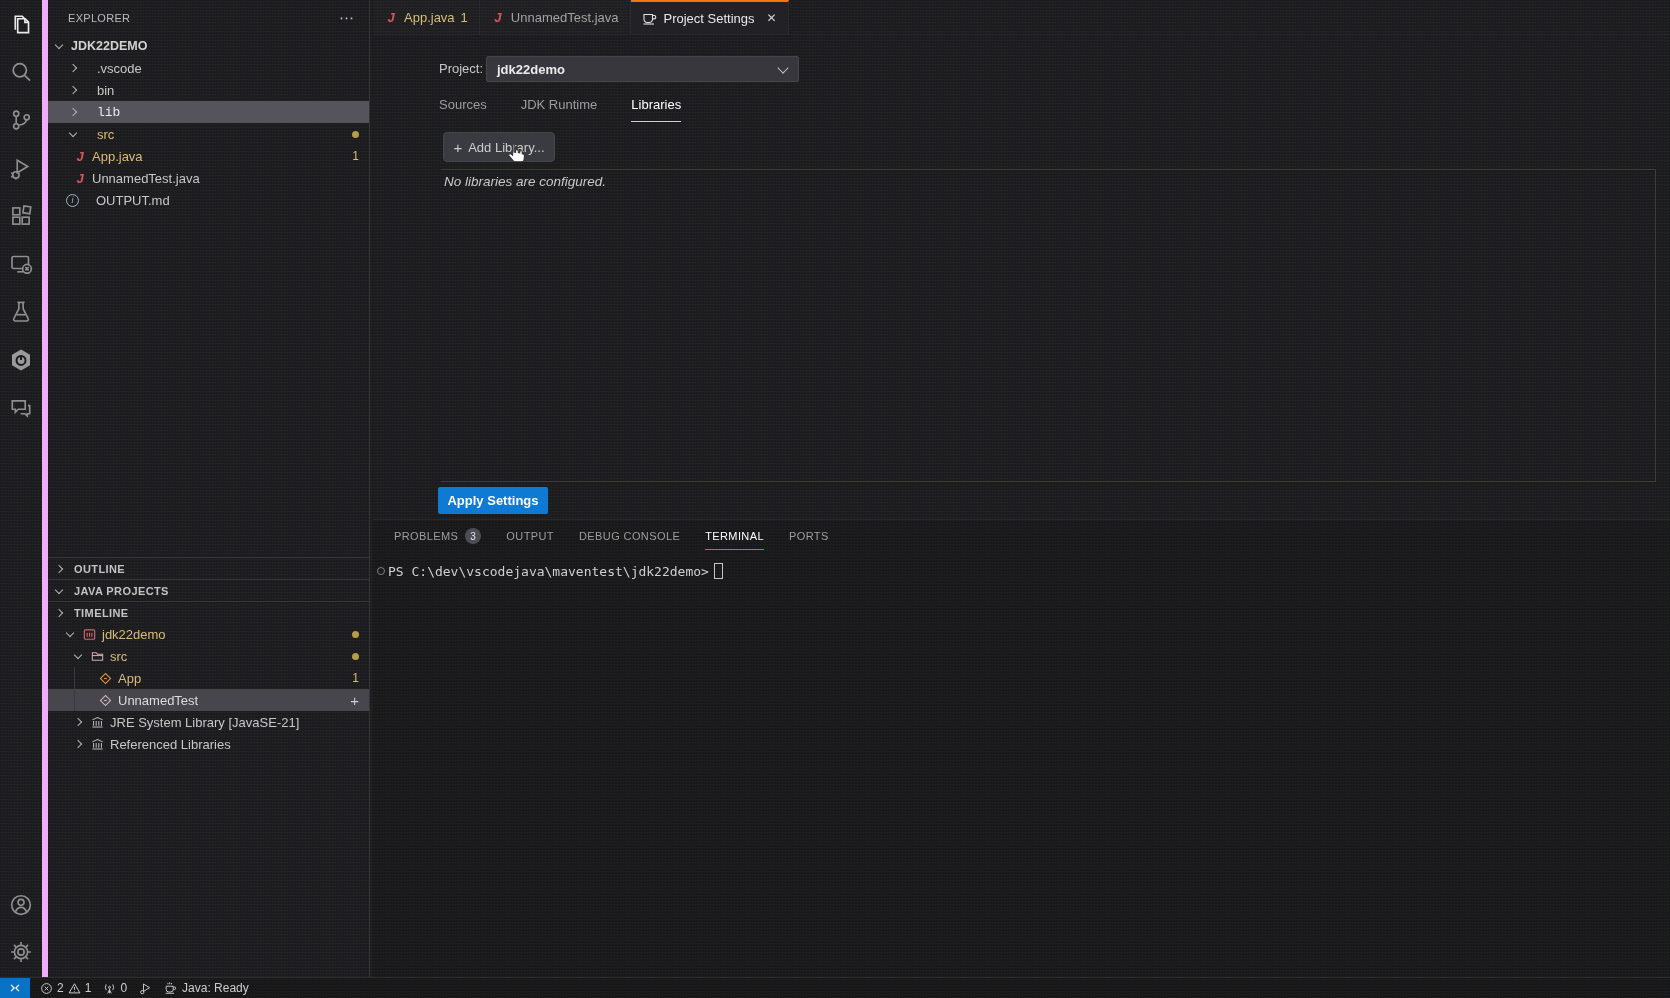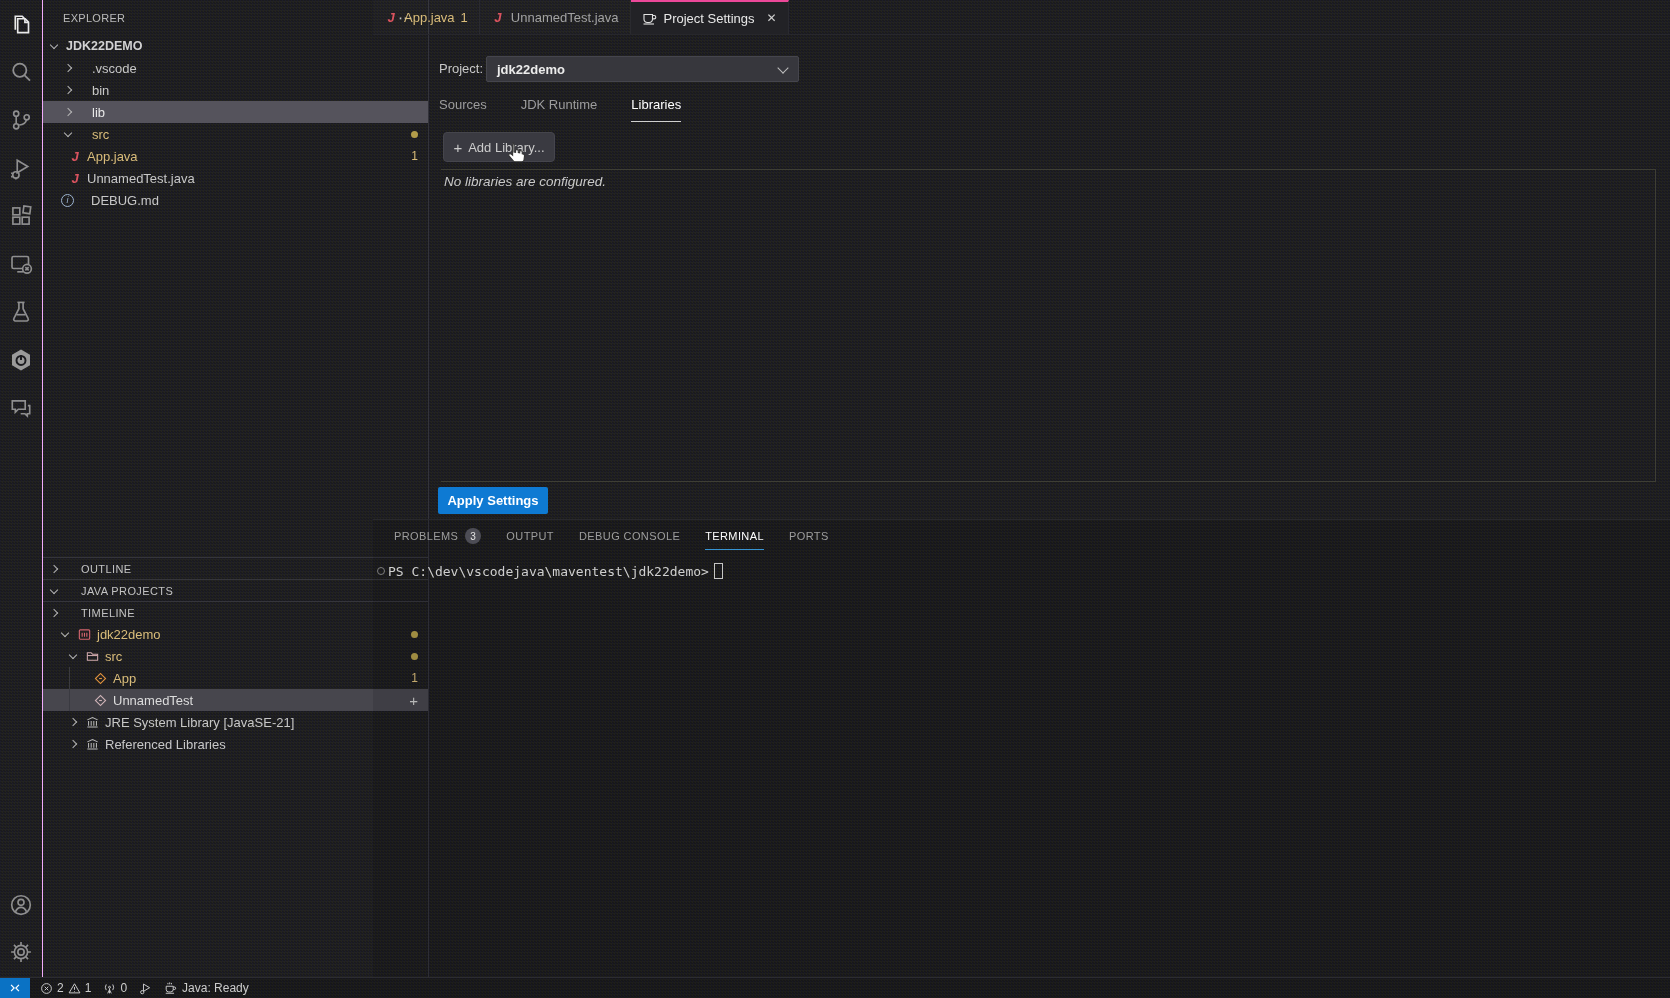--- a/index.html
+++ b/index.html
@@ -15,57 +15,57 @@
   svg { display:block; }
 
   
   .activitybar { position:absolute; left:0; top:0; width:42px; height:977px; display:flex; flex-direction:column; }
   .ab-item { height:48px; display:flex; align-items:center; justify-content:center; color:#8f8f8f; cursor:pointer; }
   .ab-item.active { color:#e9e9e9; }
   .ab-bottom { margin-top:auto; padding-bottom:2px; }
   .ab-bottom .ab-item { height:47px; }
 
   
-  .sidebar { position:absolute; left:42px; top:0; width:387px; height:977px;
-             border-left:1px solid #f0abfc; border-right:1px solid #33333a; display:flex; flex-direction:column; }
+  .sidebar { position:absolute; left:42px; top:0; width:328px; height:977px;
+             border-left:6px solid #f0abfc; border-right:1px solid #33333a; display:flex; flex-direction:column; }
   .sidebar-title { height:35px; display:flex; align-items:center; padding:0 14px 0 20px; }
   .sidebar-title .t { font-size:11px; color:#bbbbbb; letter-spacing:.3px; }
   .sidebar-title .more { margin-left:auto; color:#c0c0c0; font-size:15px; cursor:pointer; letter-spacing:1px; }
   .row { position:relative; height:22px; display:flex; align-items:center; gap:5px; padding-left:4px; color:#c7c7c7; cursor:pointer; }
-  .row.sel  { background:#55535c; color:#e8e8e8; }
+  .row.sel  { background:#55535c; color:#e8e8e8;font-family:Liberation Mono, monospace; }
   .row.sel2 { background:#47464d; color:#dcdcdc; }
   .row .lbl { white-space:nowrap; }
   .row.gold .lbl { color:#d9bc7a; }
   .row .right { position:absolute; right:10px; display:flex; align-items:center; }
   .badge-num { color:#d9bc7a; font-size:12px; }
   .dot { width:7px; height:7px; border-radius:50%; background:#b29d49; }
   .plus-action { color:#cccccc; font-size:15px; }
   .pl1 { padding-left:18px;gap:17px; }  .pl2 { padding-left:25px; }
   .jpl0 { padding-left:15px; } .jpl1 { padding-left:23px; } .jpl2 { padding-left:50px;text-align:center; }
   .guide::before { content:""; position:absolute; left:26px; top:0; bottom:0; width:1px; background:#3a3a41; }
   .chev { width:14px; height:14px; position:relative; flex:none; }
   .chev::before { content:""; position:absolute; left:4px; top:4px; width:5px; height:5px;
                   border-right:1.4px solid #b4b4b4; border-bottom:1.4px solid #b4b4b4; transform:rotate(-45deg); }
   .chev.down::before { transform:rotate(45deg); top:3px; }
   .root-lbl { font-weight:700; font-size:12.5px; color:#d2d2d2; }
   .spacer { height:346px; }
-  .section { height:22px; display:flex; align-items:center; gap:20px; padding-left:4px; border-top:1px solid #35353b;
-             font-weight:400; font-size:11px; letter-spacing:.4px; color:#c3c3c3; cursor:pointer; }
+  .section { height:22px; display:flex; align-items:center; gap:8px; padding-left:4px; border-top:1px solid #35353b;
+             font-weight:700; font-size:11px; letter-spacing:.4px; color:#c3c3c3; cursor:pointer; }
   .jicon { color:#d9535f; font-weight:700; font-style:italic; font-size:13px; width:14px; text-align:center; flex:none; }
   .infoicon { width:13px; height:13px; border:1px solid #9db4cf; border-radius:50%; color:#9db4cf;
               font-size:9px; display:flex; align-items:center; justify-content:center; flex:none; font-style:italic; }
   .tree-svg { flex:none; }
 
   
   .main { position:absolute; left:373px; top:0; right:0; height:977px; }
   .tabbar { position:absolute; top:0; left:0; right:0; height:35px; display:flex; border-bottom:1px solid #27272c; }
   .tab { display:flex; align-items:center; gap:6px; padding:0 11px; border-right:1px solid #2a2a2f;
          background:rgba(255,255,255,.015); cursor:pointer; color:#a2a2a2; }
   .tab .gold { color:#d9bc7a; }
-  .tab.active { background:#222226; border-top:2px solid #ec4899; color:#e8e8e8; }
+  .tab.active { background:#222226; border-top:2px solid #f97316; color:#e8e8e8; }
   .tab .close { color:#d0d0d0; font-size:12px; margin-left:6px; }
   .editor-body { position:absolute; top:35px; left:0; right:0; height:484px; }
   .proj-label { position:absolute; left:66px; top:21px; height:26px; line-height:26px; color:#c8c8c8; }
   .dropdown { position:absolute; left:113px; top:21px; width:313px; height:26px; background:#37373d;
               border:1px solid #45454d; border-radius:2px; display:flex; align-items:center; padding:0 10px; cursor:pointer; }
   .dropdown .val { color:#ececec; font-weight:700; }
   .dropdown .dchev { margin-left:auto; width:10px; height:10px; position:relative; }
   .dropdown .dchev::before { content:""; position:absolute; left:1px; top:0; width:7px; height:7px;
               border-right:1.5px solid #bdbdbd; border-bottom:1.5px solid #bdbdbd; transform:rotate(45deg); }
   .subtabs { position:absolute; left:66px; top:62px; display:flex; gap:34px; }
@@ -227,21 +227,21 @@
     <span class="right badge-num">1</span>
   </div>
   <div class="row pl2">
     <span class="jicon">J</span>
     <span class="lbl">UnnamedTest.java</span>
   </div>
   <div class="row pl1">
     <span class="infoicon">
         <span>i</span>
       </span>
-    <span class="lbl">DEBUG.md</span>
+    <span class="lbl">OUTPUT.md</span>
   </div>
 
   <div class="spacer"></div>
 
   <div class="section">
     <span class="chev"></span>
     <span>OUTLINE</span>
   </div>
   <div class="section">
     <span class="chev down"></span>

